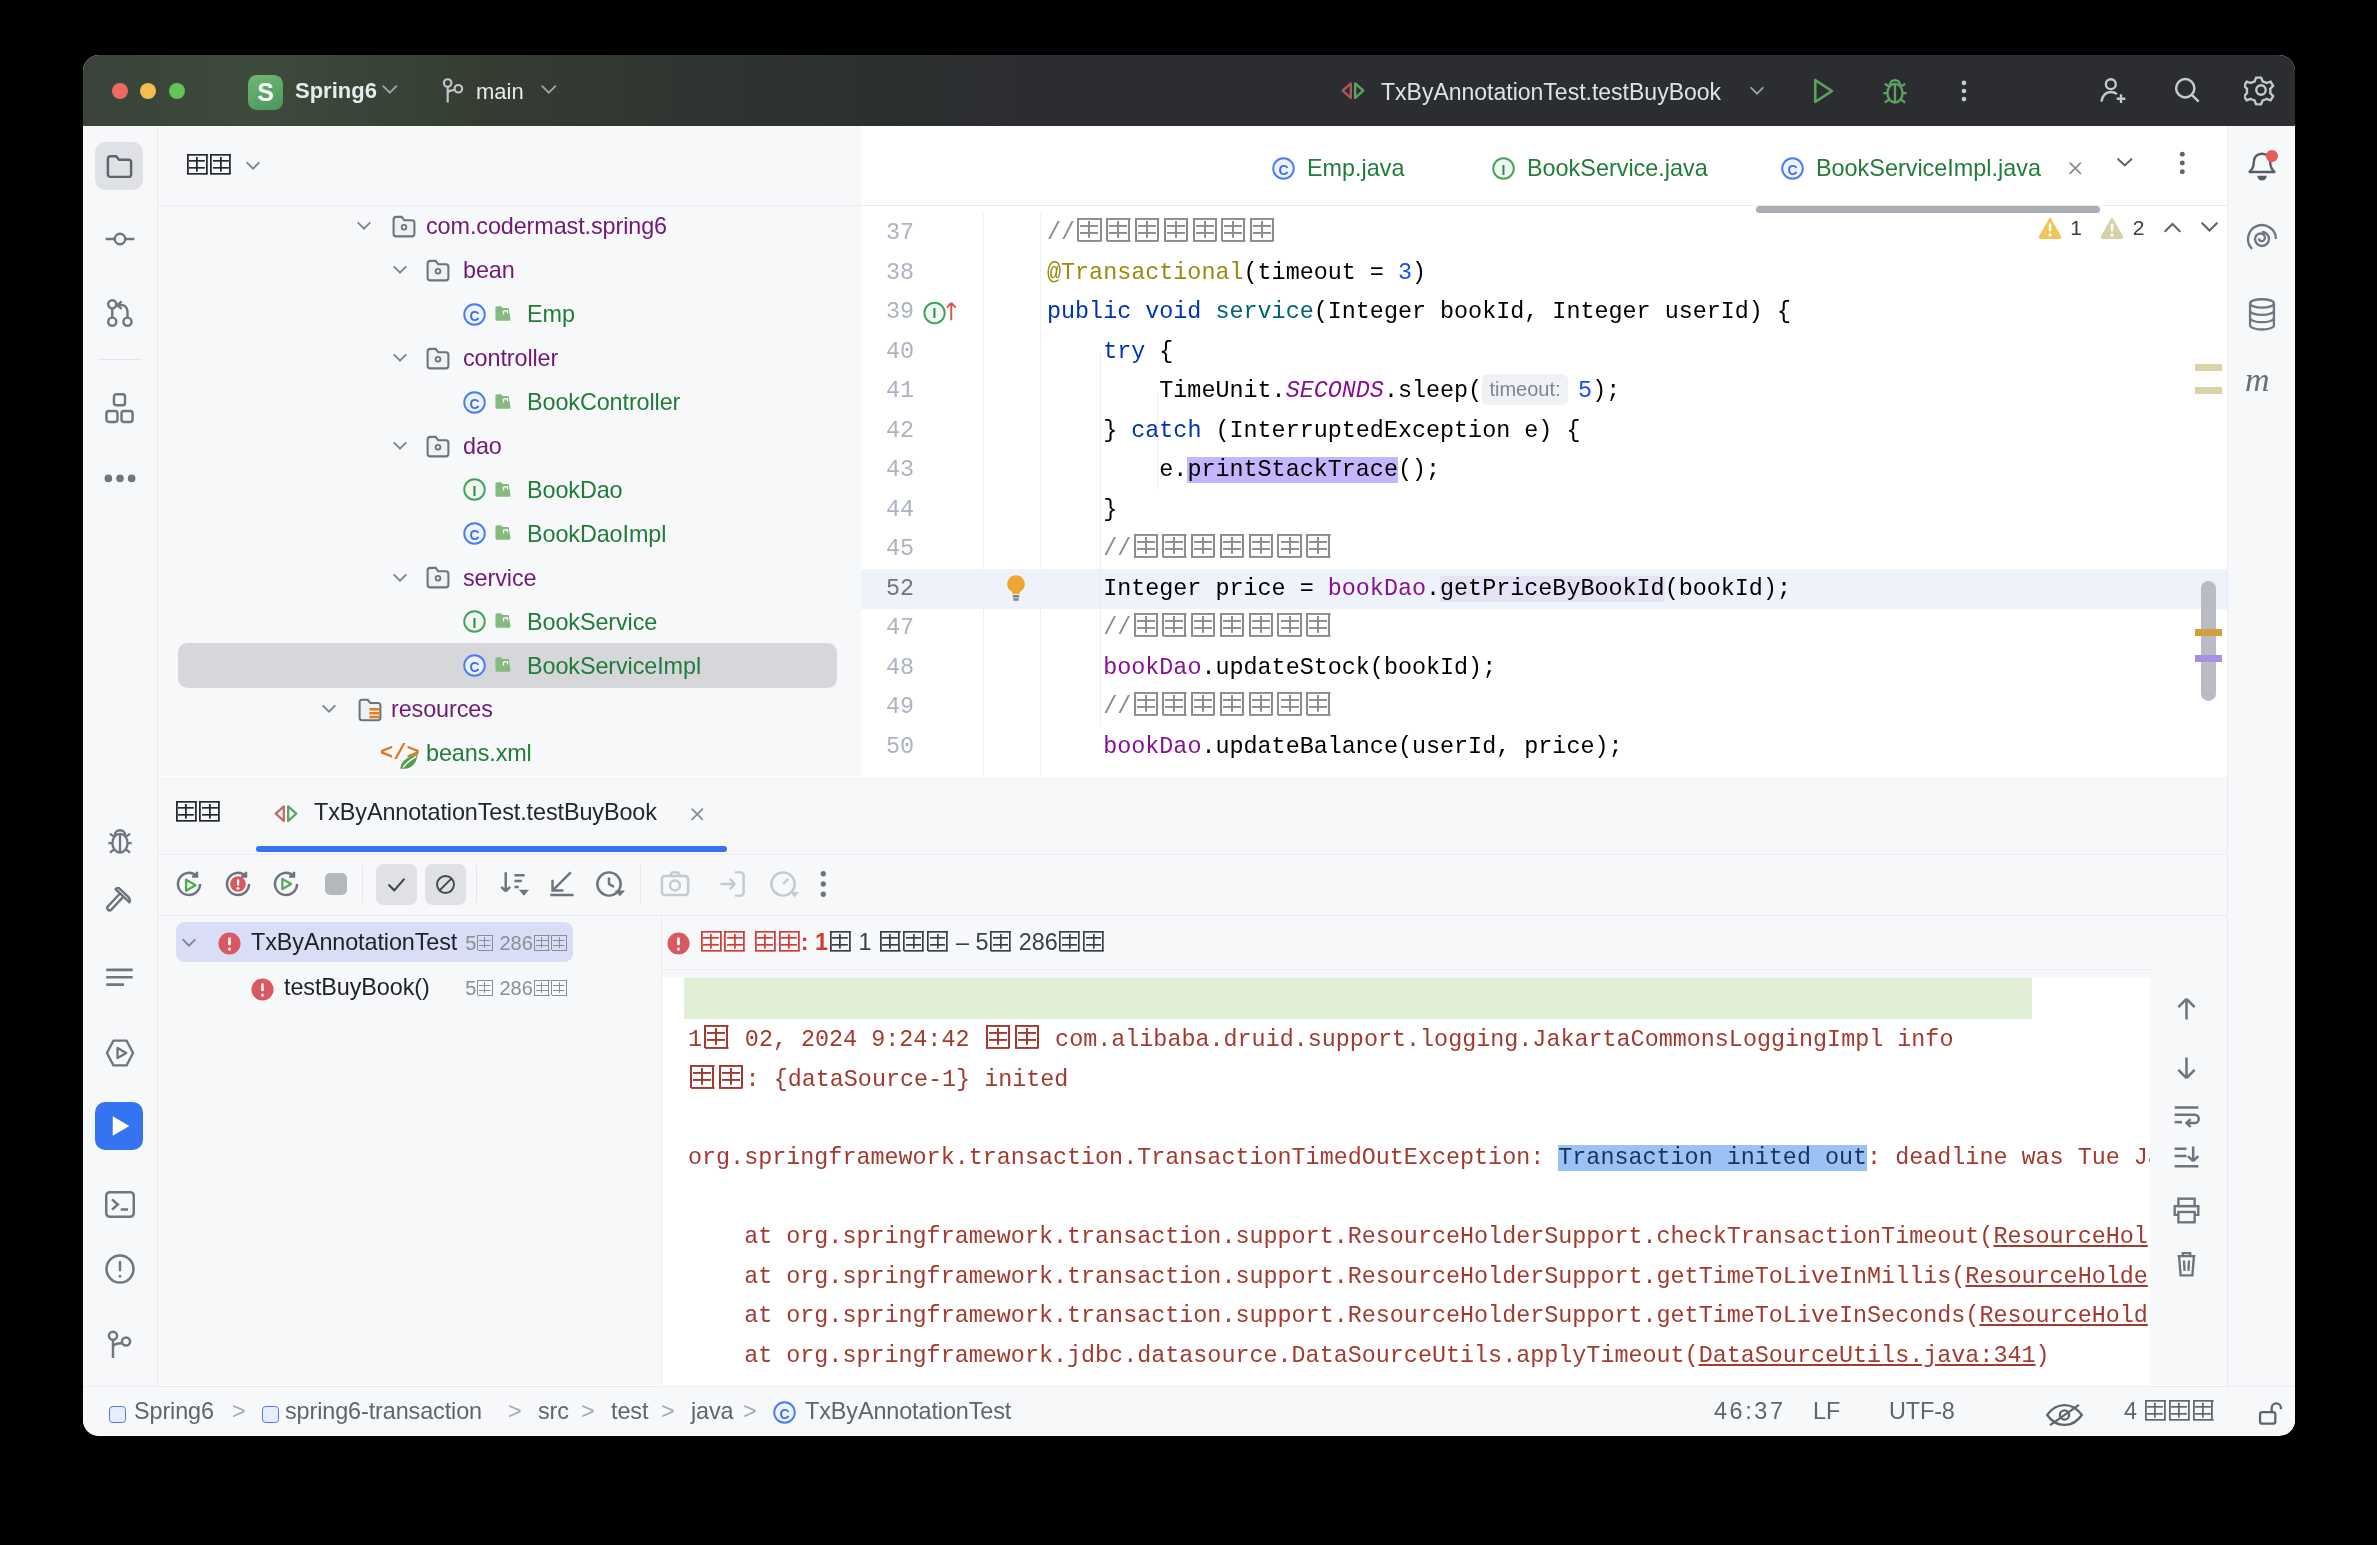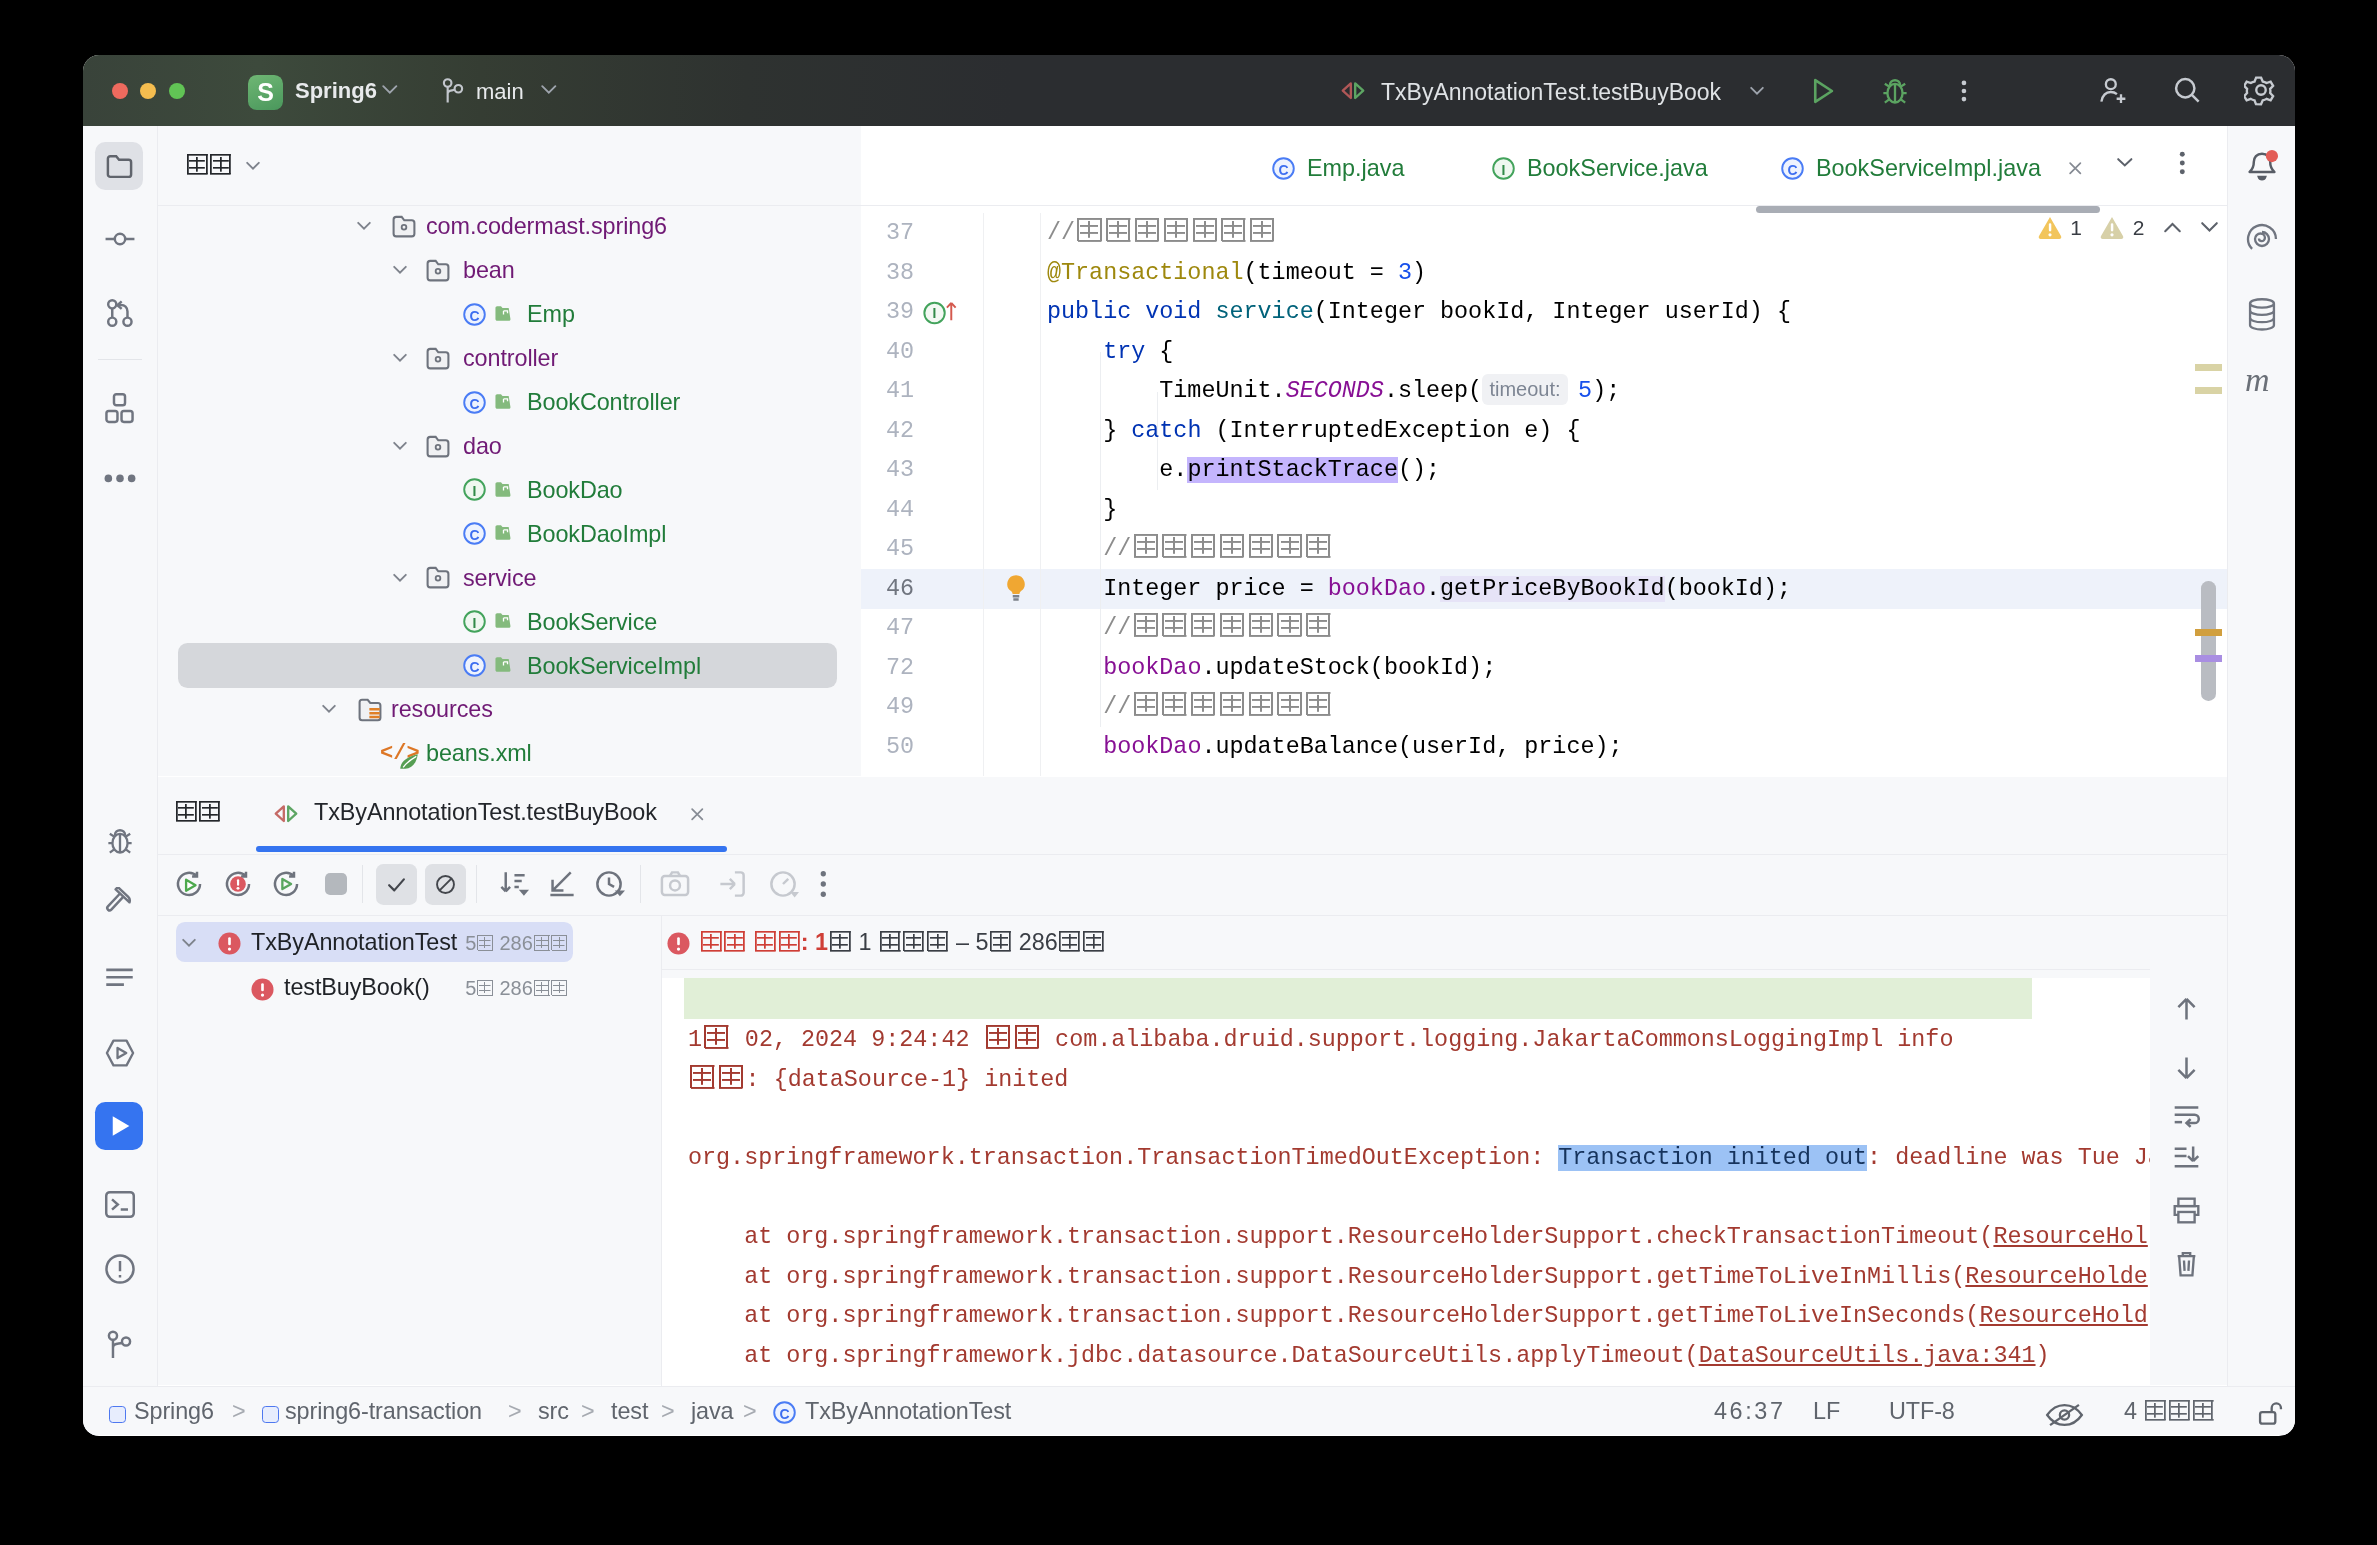--- a/index.html
+++ b/index.html
@@ -411,23 +411,23 @@
   <div class="vline" style="left:1074px;top:337px;height:98px;background:#eceef1"></div>
   <div class="ln" style="left:772px;top:158px">37</div>
   <div class="ln" style="left:772px;top:198px">38</div>
   <div class="ln" style="left:772px;top:237px">39</div>
   <div class="ln" style="left:772px;top:277px">40</div>
   <div class="ln" style="left:772px;top:316px">41</div>
   <div class="ln" style="left:772px;top:356px">42</div>
   <div class="ln" style="left:772px;top:395px">43</div>
   <div class="ln" style="left:772px;top:435px">44</div>
   <div class="ln" style="left:772px;top:474px">45</div>
-  <div class="ln" style="left:772px;top:514px;color:#70757f">46</div>
+  <div class="ln" style="left:772px;top:514px;color:#70757f">52</div>
   <div class="ln" style="left:772px;top:553px">47</div>
-  <div class="ln" style="left:772px;top:593px">72</div>
+  <div class="ln" style="left:772px;top:593px">48</div>
   <div class="ln" style="left:772px;top:632px">49</div>
   <div class="ln" style="left:772px;top:672px">50</div>
 
   <svg class="abs" style="left:839px;top:242px" width="44" height="32" viewBox="0 0 60 44">
       <circle cx="17" cy="22" r="14" fill="#f3f8f3" stroke="#43a35c" stroke-width="2.7"></circle>
       <text x="17" y="29.5" font-family="Liberation Sans" font-size="19" font-weight="700" fill="#328a49" text-anchor="middle">I</text>
       <path d="M31 30V6M31 6l-6 6.5M31 6l6 6.5" stroke="#d4594e" stroke-width="2.7" fill="none" transform="translate(9,2)"></path>
     </svg>
   <svg class="abs" style="left:916px;top:517px" width="34" height="34" viewBox="0 0 23 23">
       <path d="M11.5 2.2a5.9 5.9 0 00-3.4 10.7c.6.5 1 1.2 1.1 2h4.6c.1-.8.5-1.5 1.1-2a5.9 5.9 0 00-3.4-10.7z" fill="#f0a732"></path>

